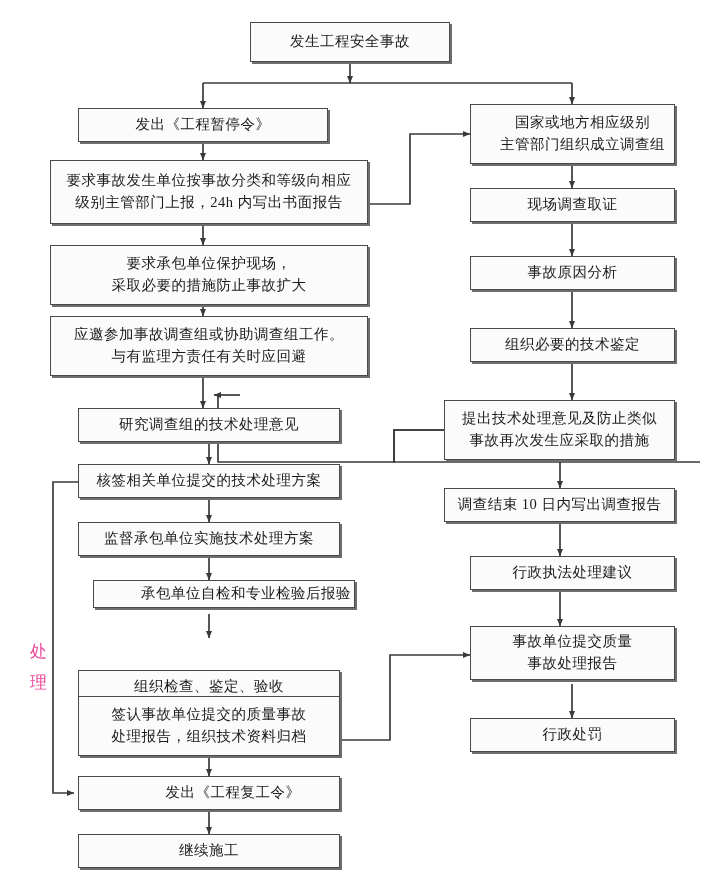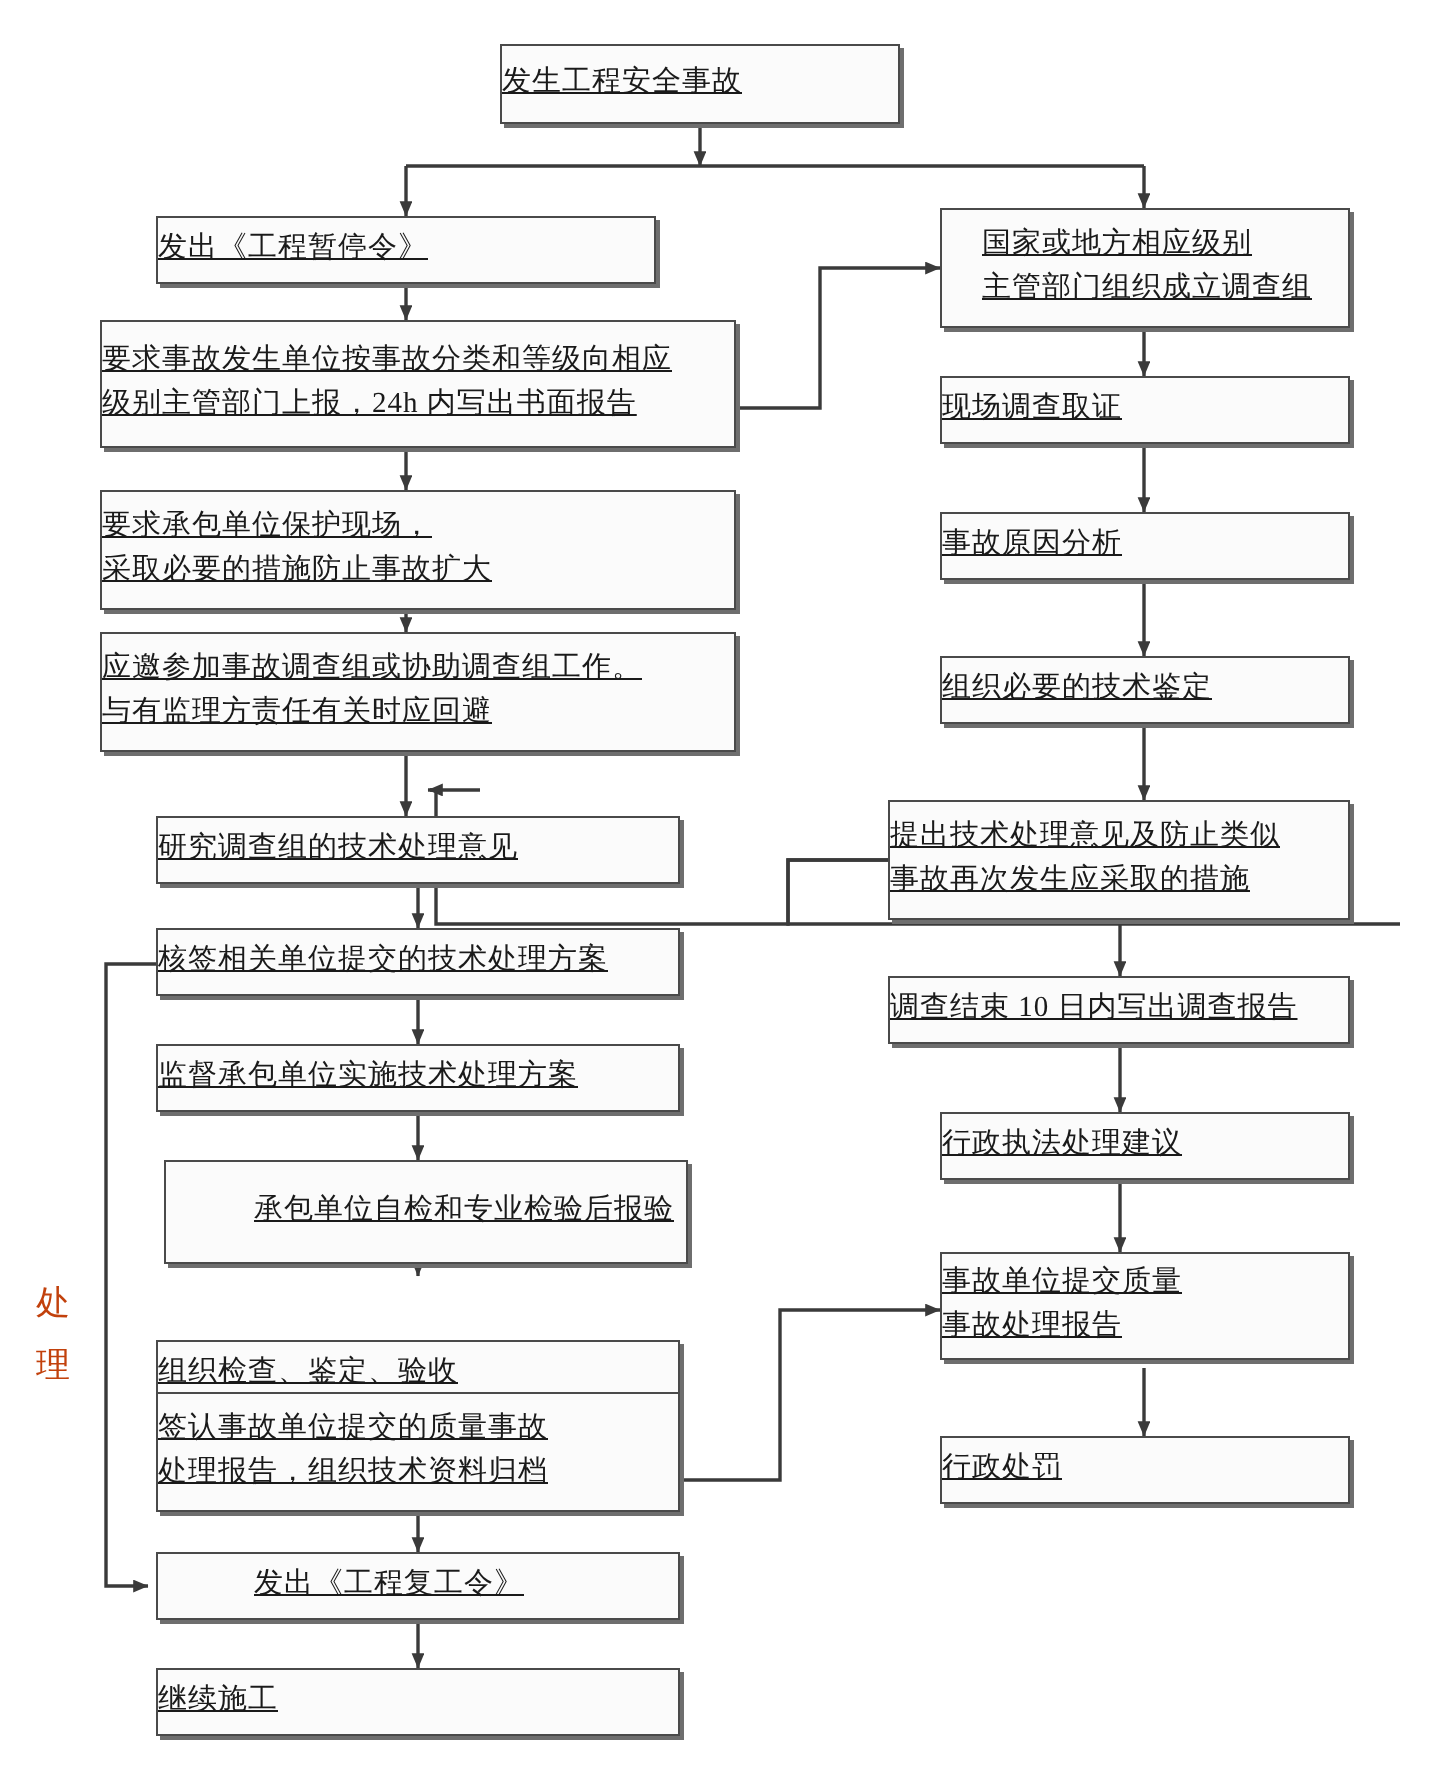--- a/index.html
+++ b/index.html
@@ -24,38 +24,37 @@
     pointer-events: none;
   }
   .node {
     position: absolute;
     box-sizing: border-box;
     background: #fbfbfb;
     border: 1px solid #4a4a4a;
     box-shadow: 2px 2px 0 0 #6e6e6e;
     display: flex;
     flex-direction: column;
-    align-items: flex-start;
+    align-items: center;
     justify-content: center;
     text-align: center;
     color: #1a1a1a;
     font-size: 14.5px;
     line-height: 1.5;
     letter-spacing: 0.5px;
     z-index: 2;
-    text-decoration: underline;
   }
   .node .ln { display: block; white-space: nowrap; }
   .side-label {
     position: absolute;
     width: 30px;
-    text-align: left;
+    text-align: right;
     font-size: 17px;
     line-height: 1.85;
-    color: #c2410c;
+    color: #ec4899;
     letter-spacing: 1px;
     z-index: 2;
   }
 </style>
 </head>
 <body>
 
 <div id="canvas">
 
   <svg id="edges" viewBox="0 0 720 888" width="720" height="888" xmlns="http://www.w3.org/2000/svg">
@@ -138,21 +137,21 @@
   </div>
 
   <div class="node" style="left:78px;top:464px;width:262px;height:34px;">
     <span class="ln">核签相关单位提交的技术处理方案</span>
   </div>
 
   <div class="node" style="left:78px;top:522px;width:262px;height:34px;">
     <span class="ln">监督承包单位实施技术处理方案</span>
   </div>
 
-  <div class="node" style="left:82px;top:580px;width:262px;height:52px;padding-left:44px;">
+  <div class="node" style="left:93px;top:580px;width:262px;height:28px;padding-left:44px;">
     <span class="ln">承包单位自检和专业检验后报验</span>
   </div>
 
   <div class="node" style="left:78px;top:638px;width:262px;height:34px;margin-top:32px;">
     <span class="ln">组织检查、鉴定、验收</span>
   </div>
 
   <div class="node" style="left:78px;top:696px;width:262px;height:60px;">
     <span class="ln">签认事故单位提交的质量事故</span>
     <span class="ln">处理报告，组织技术资料归档</span>

